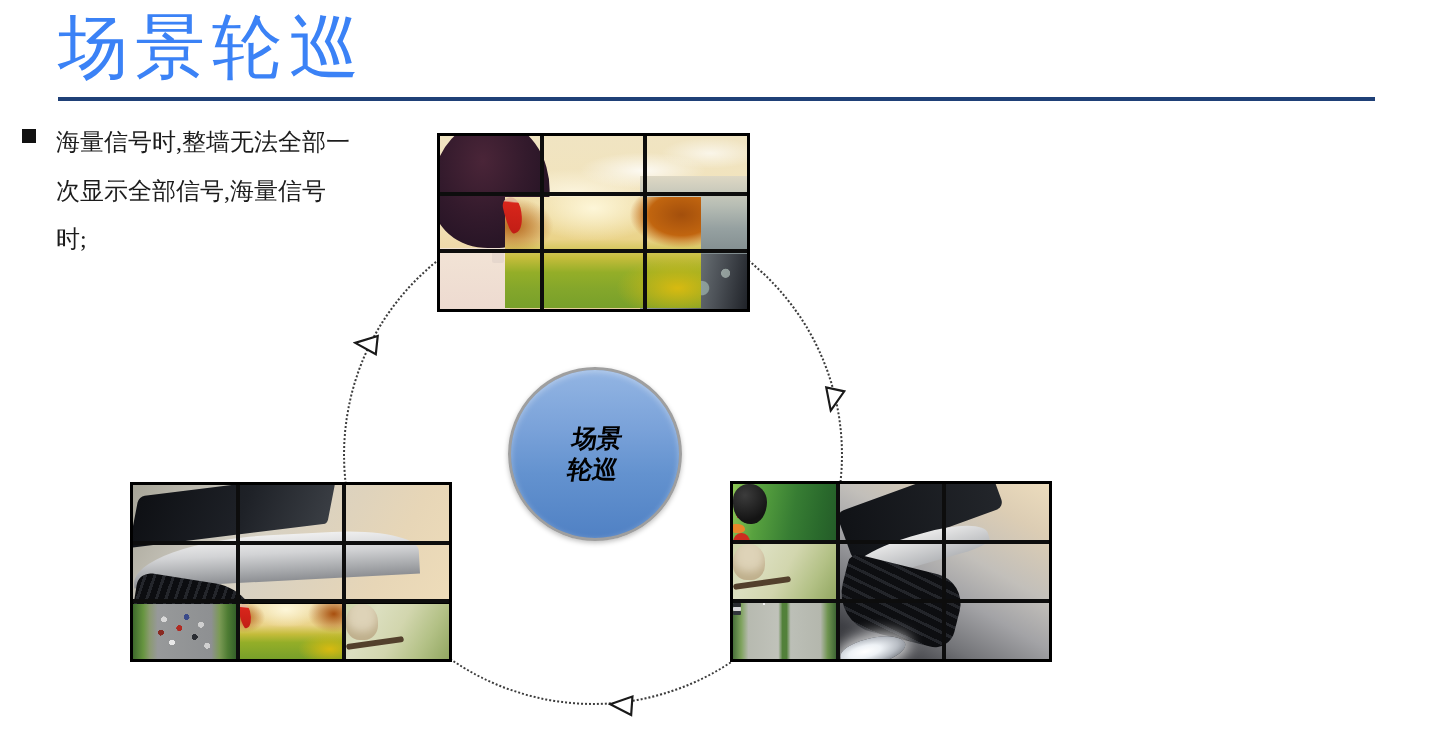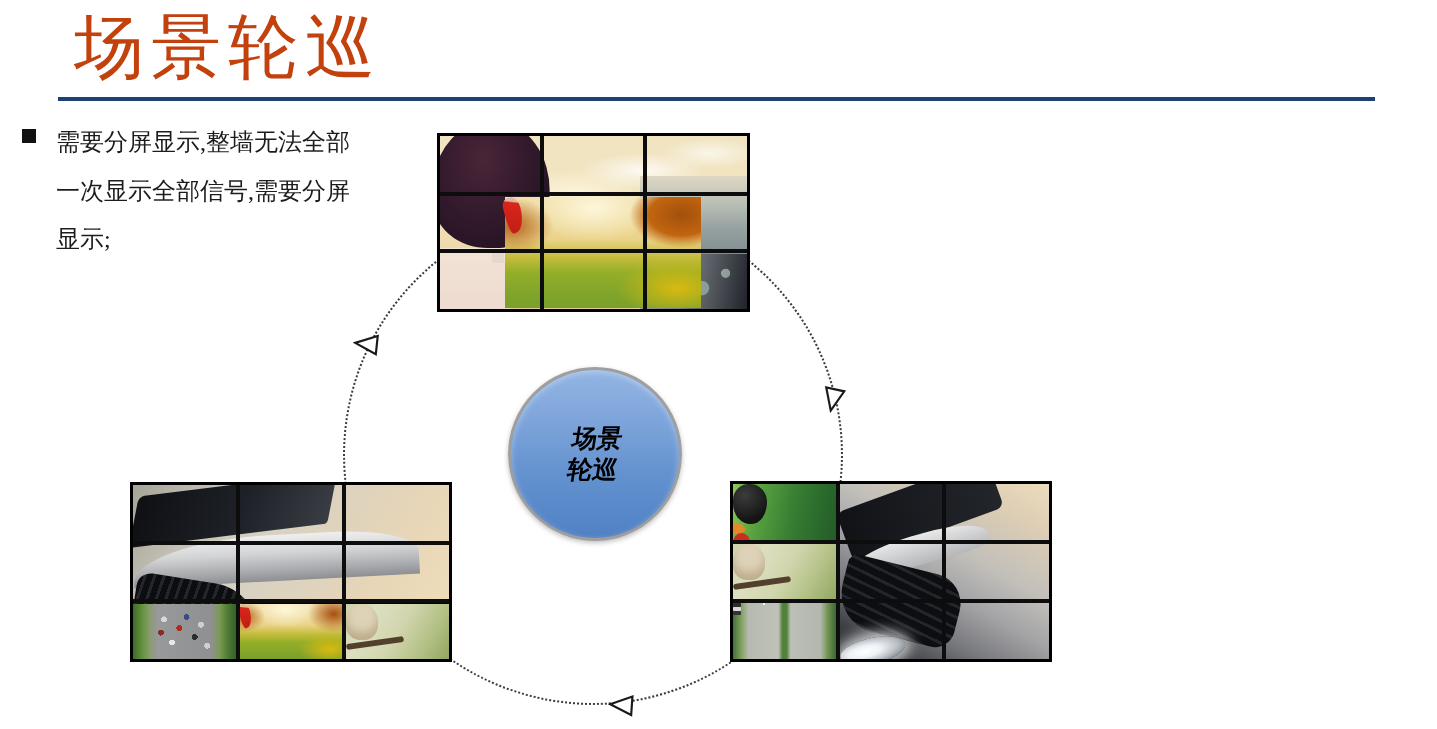--- a/index.html
+++ b/index.html
@@ -4,23 +4,23 @@
 <style>
   html,body{margin:0;padding:0;}
   body{
     width:1437px;height:729px;background:#ffffff;position:relative;
     font-family:"Liberation Sans","DejaVu Sans",sans-serif;overflow:hidden;
   }
   #slide{position:absolute;inset:0;}
 
   
   .slide-title{
-    position:absolute;left:74px;top:0px;height:96px;display:flex;align-items:center;
+    position:absolute;left:58px;top:0px;height:96px;display:flex;align-items:center;
     font-family:"Liberation Serif","DejaVu Serif",serif;
-    font-size:70px;letter-spacing:7px;color:#c2410c;font-weight:400;white-space:nowrap;
+    font-size:70px;letter-spacing:7px;color:#3b82f6;font-weight:400;white-space:nowrap;
   }
   .title-underline{
     position:absolute;left:58px;top:97px;width:1317px;height:4px;background:#1F4077;
   }
 
   
   .bullet-list{position:absolute;left:22px;top:118px;width:332px;}
   .bullet-item{position:relative;padding-left:34px;margin:0;}
   .bullet-marker{
     position:absolute;left:0;top:11px;width:14px;height:14px;background:#111111;display:block;
@@ -186,21 +186,21 @@
 <body>
 
 <div id="slide">
 
   <div class="slide-title">场景轮巡</div>
   <div class="title-underline"></div>
 
   <div class="bullet-list">
     <div class="bullet-item">
       <span class="bullet-marker"></span>
-      <span class="bullet-text">需要分屏显示,整墙无法全部一次显示全部信号,需要分屏显示;</span>
+      <span class="bullet-text">海量信号时,整墙无法全部一次显示全部信号,海量信号时;</span>
     </div>
   </div>
 
   <div class="cycle-path"></div>
 
   <svg class="cycle-arrow" style="left:353px;top:331px;transform:rotate(6deg);" width="26" height="26" viewBox="0 0 24 24">
     <polygon points="2,12 22,3.5 22,20.5" fill="#ffffff" stroke="#1a1a1a" stroke-width="2"></polygon>
   </svg>
   <svg class="cycle-arrow" style="left:820px;top:387px;transform:rotate(-78deg);" width="26" height="26" viewBox="0 0 24 24">
     <polygon points="2,12 22,3.5 22,20.5" fill="#ffffff" stroke="#1a1a1a" stroke-width="2"></polygon>

